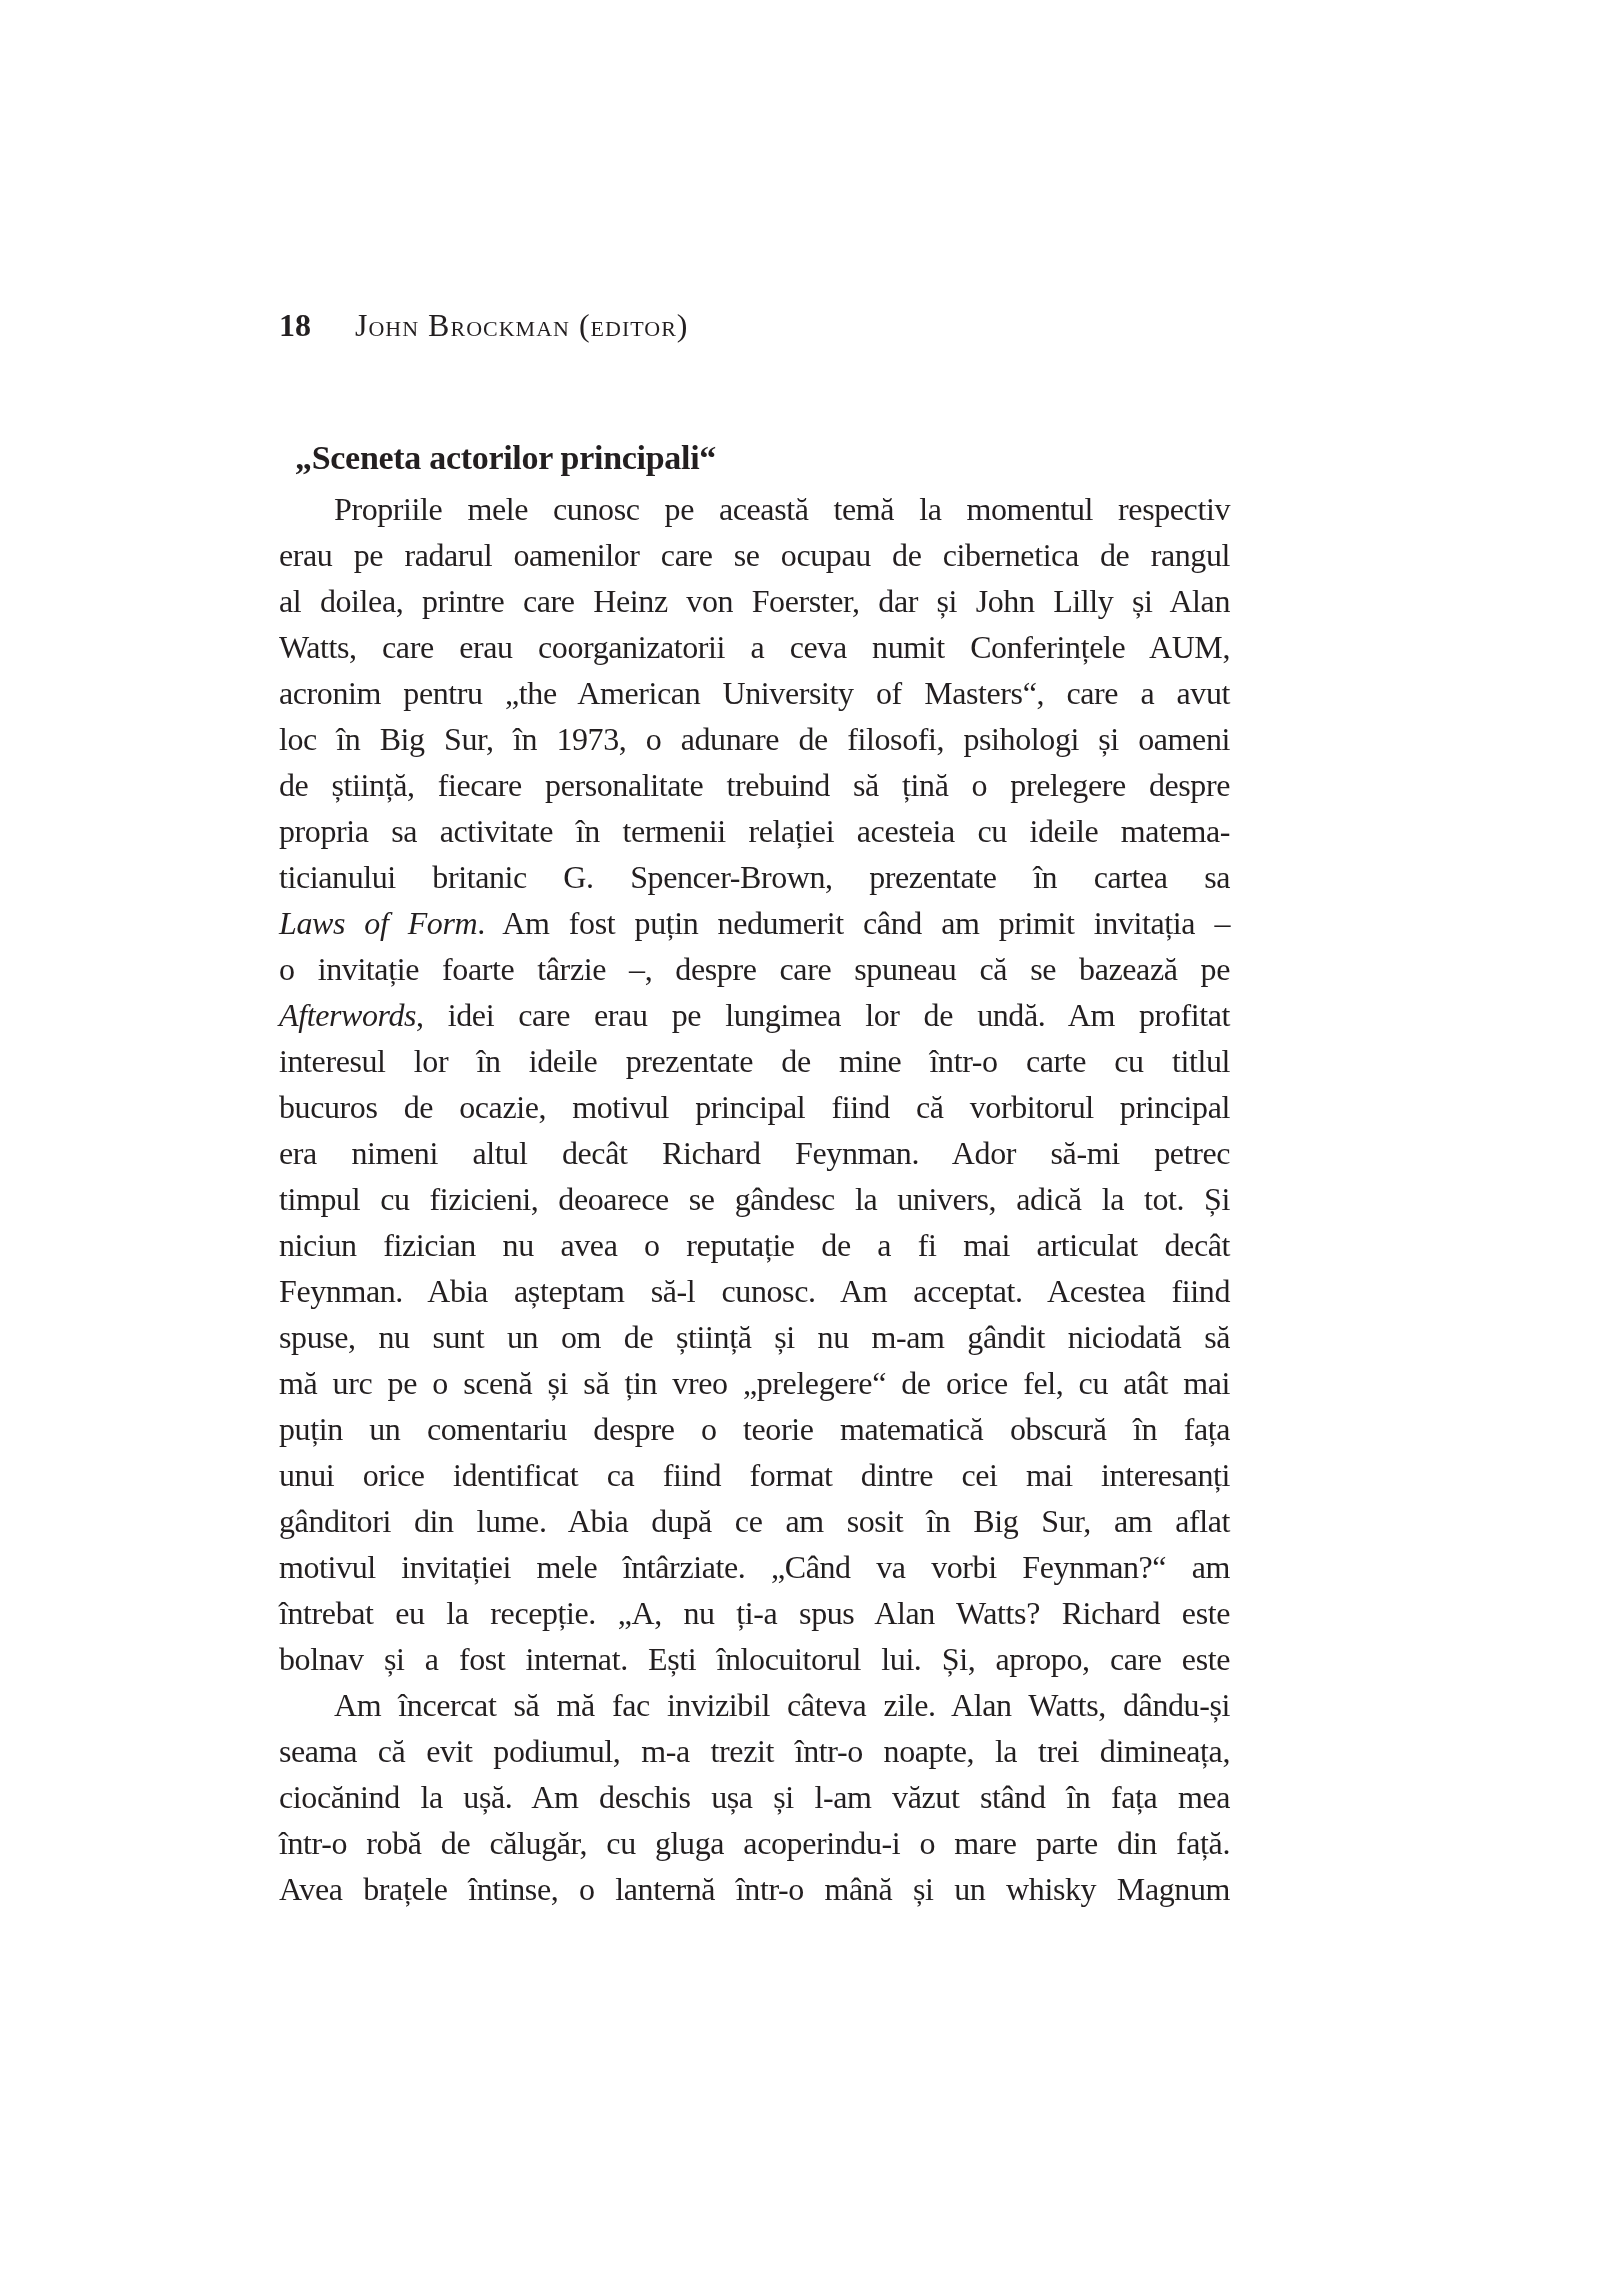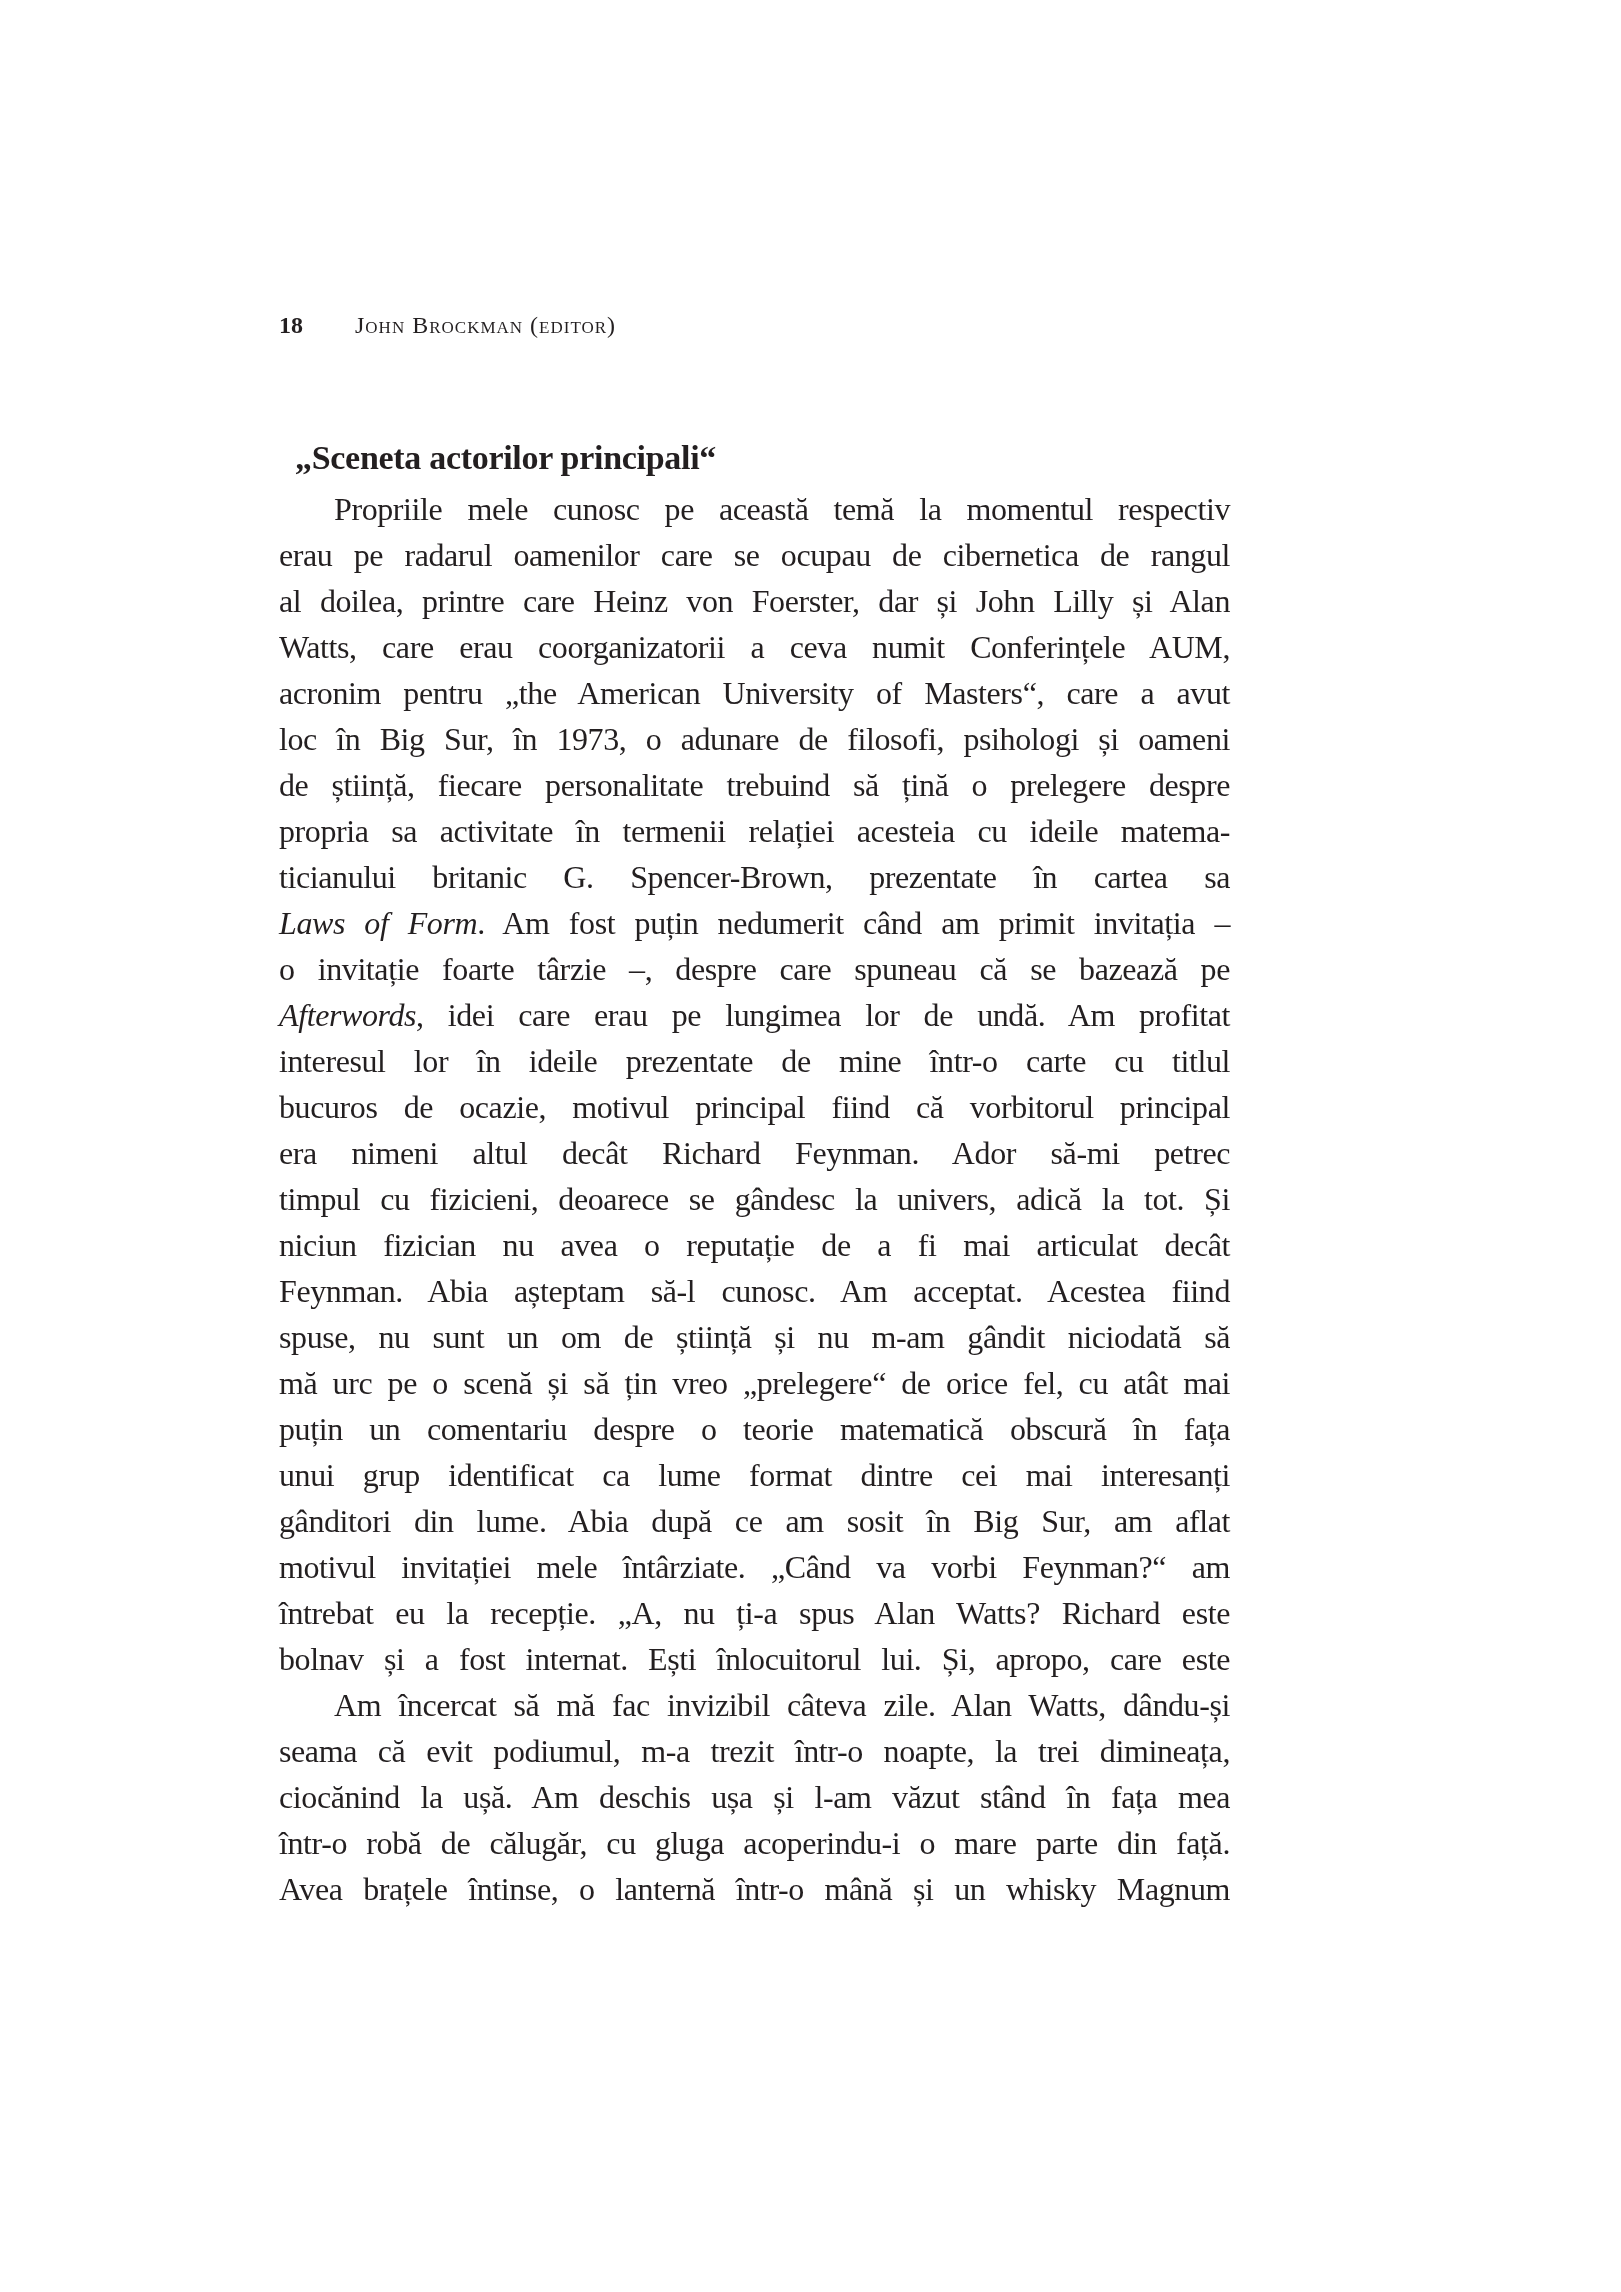--- a/index.html
+++ b/index.html
@@ -18,21 +18,21 @@
     .page {
       position: absolute;
       left: 279px;
       top: 0;
       width: 951px;
     }
     .running-head {
       position: absolute;
       top: 302px;
       left: 0;
-      font-size: 24px;
+      font-size: 32px;
       line-height: 47px;
       white-space: nowrap;
     }
     .page-number {
       font-weight: bold;
       display: inline-block;
       width: 76px;
     }
     .running-title {
       font-variant: small-caps;
@@ -102,21 +102,21 @@
       <div class="line"><span class="it">Afterwords</span><span>, idei care erau pe lungimea lor de undă. Am profitat</span></div>
       <div class="line"><span>interesul lor în ideile prezentate de mine într-o carte cu titlul</span></div>
       <div class="line"><span>bucuros de ocazie, motivul principal fiind că vorbitorul principal</span></div>
       <div class="line"><span>era nimeni altul decât Richard Feynman. Ador să-mi petrec</span></div>
       <div class="line"><span>timpul cu fizicieni, deoarece se gândesc la univers, adică la tot. Și</span></div>
       <div class="line"><span>niciun fizician nu avea o reputație de a fi mai articulat decât</span></div>
       <div class="line"><span>Feynman. Abia așteptam să-l cunosc. Am acceptat. Acestea fiind</span></div>
       <div class="line"><span>spuse, nu sunt un om de știință și nu m-am gândit niciodată să</span></div>
       <div class="line"><span>mă urc pe o scenă și să țin vreo „prelegere“ de orice fel, cu atât mai</span></div>
       <div class="line"><span>puțin un comentariu despre o teorie matematică obscură în fața</span></div>
-      <div class="line"><span>unui grup identificat ca lume format dintre cei mai interesanți</span></div>
+      <div class="line"><span>unui orice identificat ca fiind format dintre cei mai interesanți</span></div>
       <div class="line"><span>gânditori din lume. Abia după ce am sosit în Big Sur, am aflat</span></div>
       <div class="line"><span>motivul invitației mele întârziate. „Când va vorbi Feynman?“ am</span></div>
       <div class="line"><span>întrebat eu la recepție. „A, nu ți-a spus Alan Watts? Richard este</span></div>
       <div class="line"><span>bolnav și a fost internat. Ești înlocuitorul lui. Și, apropo, care este</span></div>
       <div class="line indent"><span>Am încercat să mă fac invizibil câteva zile. Alan Watts, dându-și</span></div>
       <div class="line"><span>seama că evit podiumul, m-a trezit într-o noapte, la trei dimineața,</span></div>
       <div class="line"><span>ciocănind la ușă. Am deschis ușa și l-am văzut stând în fața mea</span></div>
       <div class="line"><span>într-o robă de călugăr, cu gluga acoperindu-i o mare parte din față.</span></div>
       <div class="line"><span>Avea brațele întinse, o lanternă într-o mână și un whisky Magnum</span></div>
     </div>

